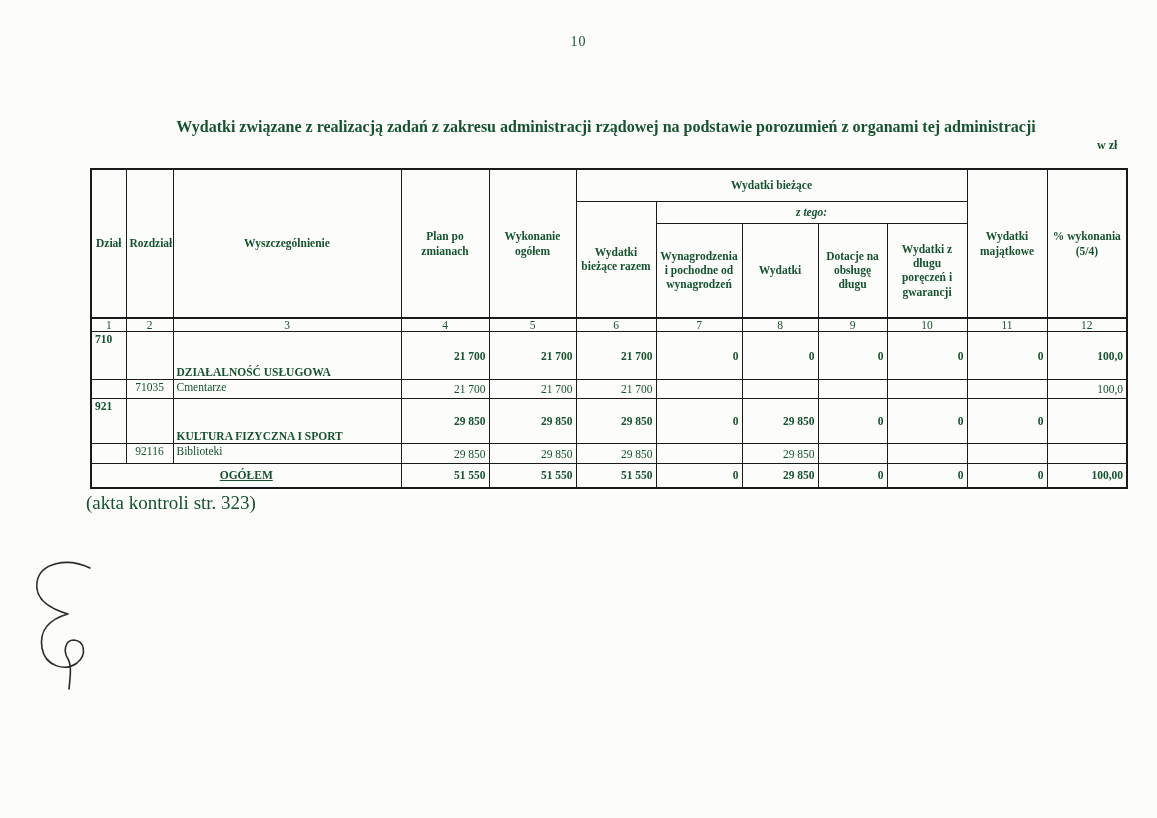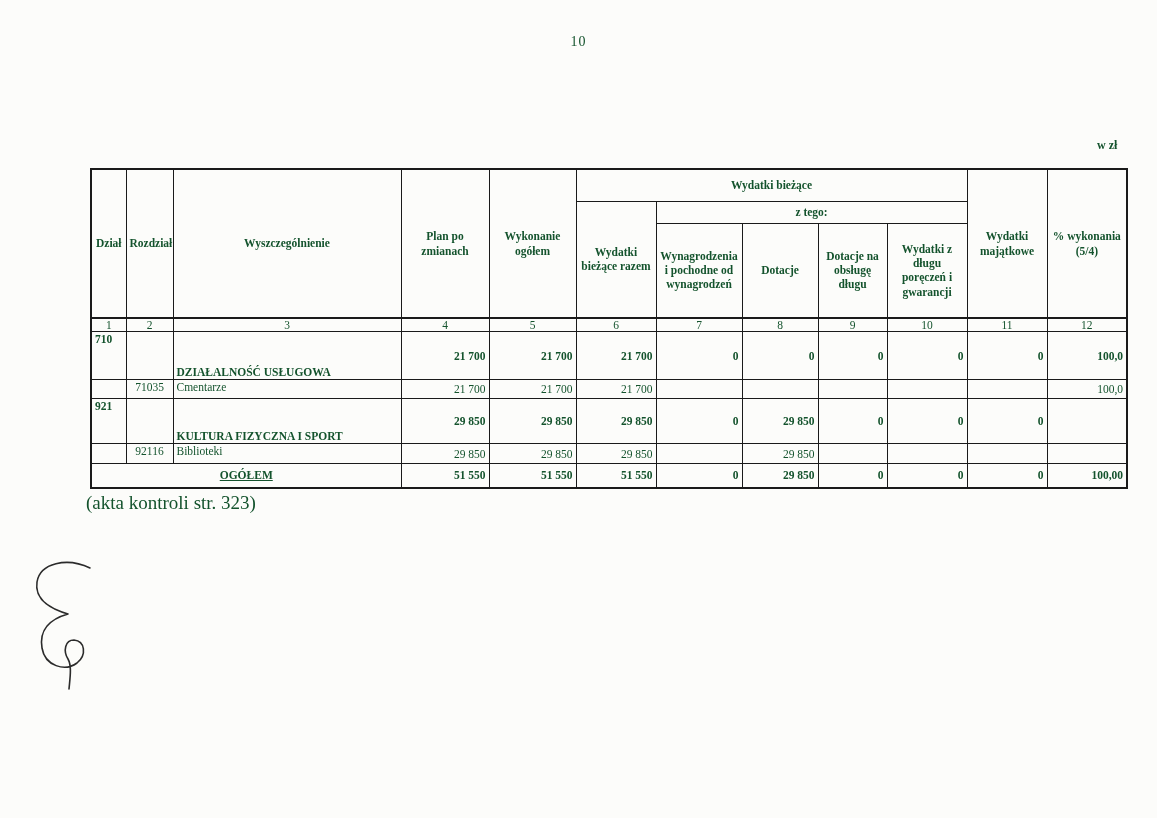--- a/index.html
+++ b/index.html
@@ -55,21 +55,21 @@
     font-size: 11.5px;
     padding: 1px 3px;
     overflow: hidden;
   }
   table.budget th {
     font-weight: bold;
     text-align: center;
     vertical-align: middle;
     line-height: 1.25;
   }
-  th.ztego { text-align: left; padding-left: 8px; }
+  th.ztego { text-align: left; padding-left: 8px; font-style: italic; }
   tr.numrow td {
     text-align: center;
     border-top: 2px solid #1a1a1a;
     font-size: 11.5px;
     padding: 0;
   }
   td.num {
     text-align: right;
     padding-right: 9px;
     vertical-align: middle;
@@ -118,20 +118,21 @@
     left: 12px;
   }
 </style>
 </head>
 <body>
 
 <div class="page">
 
   <div class="page-number">10</div>
 
+  <div class="doc-title">Wydatki związane z realizacją zadań z zakresu administracji rządowej na podstawie porozumień z organami tej administracji</div>
 
   <div class="unit-note">w zł</div>
 
   <table class="budget">
     <colgroup>
       <col style="width:35px">
         <col style="width:47px">
         <col style="width:228px">
       <col style="width:88px">
         <col style="width:87px">
@@ -156,21 +157,21 @@
       <th rowspan="3">% wykonania (5/4)</th>
     </tr>
 
     <tr style="height:22px">
       <th rowspan="2">Wydatki bieżące razem</th>
       <th colspan="4" class="ztego">z tego:</th>
     </tr>
 
     <tr style="height:95px">
       <th>Wynagrodzenia i pochodne od wynagrodzeń</th>
-      <th>Dotacje</th>
+      <th>Wydatki</th>
       <th>Dotacje na obsługę długu</th>
       <th>Wydatki z długu poręczeń i gwarancji</th>
     </tr>
 
     <tr class="numrow">
       <td>1</td>
       <td>2</td>
       <td>3</td>
       <td>4</td>
       <td>5</td>

